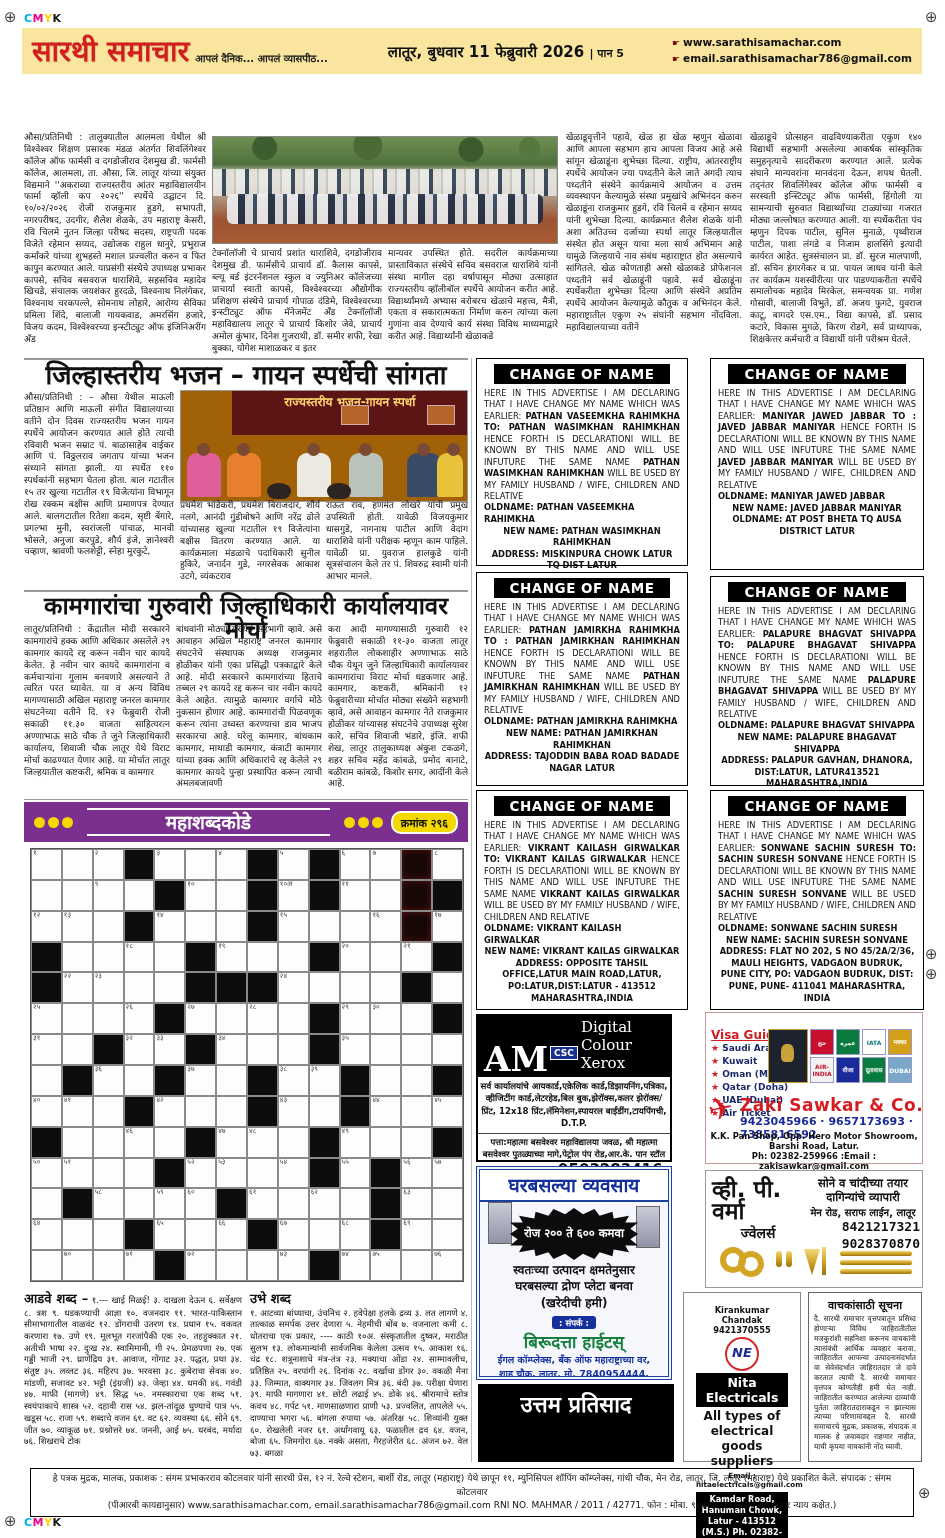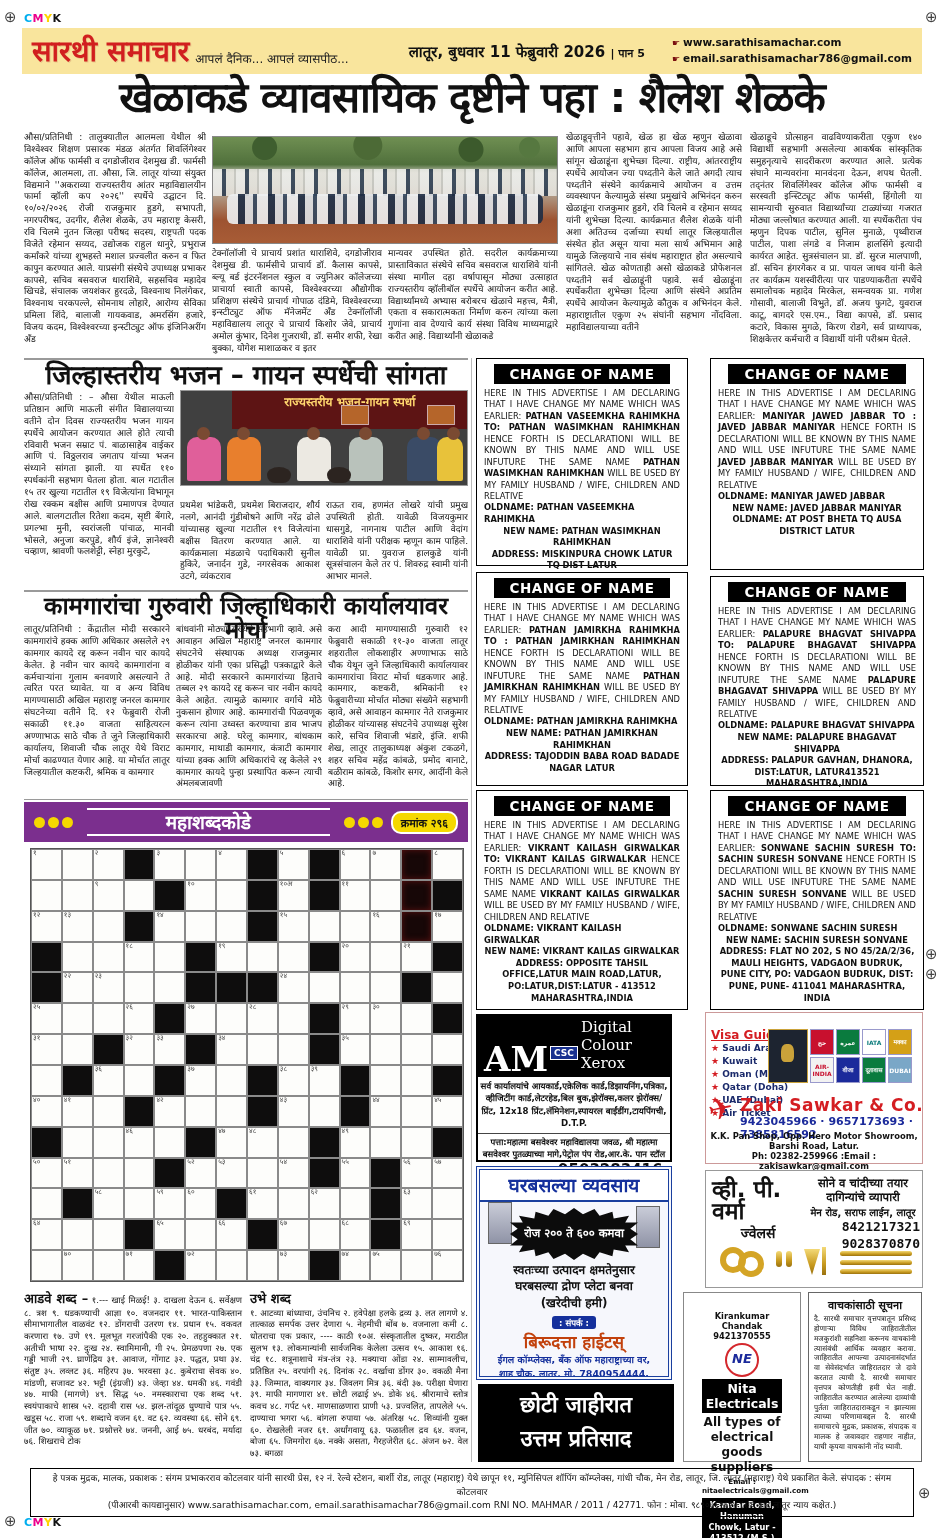--- a/index.html
+++ b/index.html
@@ -6,21 +6,21 @@
   .page{position:relative;width:945px;height:1538px;background:#fff;overflow:hidden;
         font-family:"DejaVu Sans",sans-serif;color:#111;}
   .abs{position:absolute;}
   .crop{position:absolute;font-size:15px;color:#444;}
   .cmyk{position:absolute;font-size:11px;font-weight:bold;letter-spacing:.5px;}
   .cmyk .c{color:#00aeef}.cmyk .m{color:#ec008c}.cmyk .y{color:#ffd400}.cmyk .k{color:#111}
 
   
   .masthead{left:22px;top:28px;width:900px;height:46px;background:#f9e59d;display:flex;align-items:center;padding:0 10px;box-sizing:border-box;}
   .brand{color:#d11f1f;font-size:29px;font-weight:800;line-height:1;white-space:nowrap;text-shadow:1px 1px 0 #8a0f0f22;}
-  .tagline{font-size:12px;font-weight:normal;color:#222;margin:14px 0 0 6px;white-space:nowrap;}
+  .tagline{font-size:10px;font-weight:bold;color:#222;margin:14px 0 0 6px;white-space:nowrap;}
   .dateline{font-size:15px;font-weight:800;color:#111;margin-left:60px;white-space:nowrap;}
   .pageno{font-size:11px;font-weight:bold;}
   .mast-contacts{margin-left:auto;font-size:10.5px;font-weight:bold;line-height:1.5;text-align:left;}
   .hand{color:#7a1010;margin-right:3px;font-size:9px;}
 
   .headline1{left:12px;top:76px;width:920px;text-align:center;font-size:42px;font-weight:800;line-height:1.05;letter-spacing:-1px;}
 
   .bodytxt{font-size:9px;line-height:1.32;text-align:justify;overflow:hidden;}
 
   
@@ -37,21 +37,21 @@
   .row-sit{position:absolute;left:4%;top:54%;width:92%;height:28%;
     background:repeating-linear-gradient(90deg,#eef0f2 0 11px,#1d2c44 11px 18px,#dfe2e6 18px 26px,#33465e 26px 30px);border-radius:6px;opacity:.9;}
 
   .hrule{position:absolute;border-top:2px solid #9a9a9a;}
   .vrule{position:absolute;border-left:1px solid #bbb;}
 
   .headline2{left:24px;top:362px;width:444px;text-align:center;font-size:26px;font-weight:800;line-height:1;}
   .headline3{left:24px;top:594px;width:444px;text-align:center;font-size:24px;font-weight:800;line-height:1;}
 
   
-  .bhajan-photo{left:180px;top:390px;width:288px;height:96px;border:1px solid #999;box-sizing:border-box;background:#404040;overflow:hidden;}
+  .bhajan-photo{left:180px;top:390px;width:288px;height:112px;border:1px solid #999;box-sizing:border-box;background:#a16207;overflow:hidden;}
   .bhajan-banner{position:absolute;left:18%;top:0;width:82%;height:40%;background:#5d1414;color:#ffd76e;
     font-size:12px;font-weight:800;text-align:center;line-height:1.1;padding-top:5px;box-sizing:border-box;}
   .bh-poster{position:absolute;width:26px;height:18px;background:#b5652a;border:1px solid #caa;}
   .bh-person{position:absolute;bottom:4px;width:34px;height:44px;border-radius:10px 10px 2px 2px;}
   .bh-head{position:absolute;top:-10px;left:10px;width:13px;height:13px;border-radius:50%;background:#7a4a32;}
   .bh-tabla{position:absolute;bottom:2px;width:24px;height:16px;border-radius:50% 50% 8px 8px;background:#2c2420;}
 
   
   .xw-banner{left:24px;top:802px;width:444px;height:40px;background:#7b2f8e;display:flex;align-items:center;padding:0 10px;box-sizing:border-box;}
   .xw-dots{display:flex;gap:3px;align-items:center;}
@@ -90,21 +90,21 @@
 
   
   .ghar-ad{left:476px;top:1166px;width:196px;height:214px;border:4px double #1a3f9e;box-sizing:border-box;background:#f6f7fc;text-align:center;overflow:hidden;}
   .ghar-title{color:#15309c;font-size:19px;font-weight:800;border-bottom:2px solid #1a3f9e;padding:2px 0;background:#fff;}
   .burst{margin:6px auto 2px;width:128px;height:52px;background:#0c0c0c;color:#fff;font-size:11.5px;font-weight:800;
     display:flex;align-items:center;justify-content:center;line-height:1.2;
     clip-path:polygon(50% 0,57% 12%,66% 2%,70% 15%,80% 7%,81% 20%,93% 15%,90% 28%,100% 28%,94% 40%,100% 50%,94% 60%,100% 72%,90% 72%,93% 85%,81% 80%,80% 93%,70% 85%,66% 98%,57% 88%,50% 100%,43% 88%,34% 98%,30% 85%,20% 93%,19% 80%,7% 85%,10% 72%,0 72%,6% 60%,0 50%,6% 40%,0 28%,10% 28%,7% 15%,19% 20%,20% 7%,30% 15%,34% 2%,43% 12%);}
   .ghar-line{font-size:12px;font-weight:800;line-height:1.35;}
   .ghar-note{font-size:12px;font-weight:800;}
   .sampark{display:inline-block;background:#15309c;color:#fff;font-size:8.5px;font-weight:800;padding:1px 7px;border-radius:3px;margin:3px 0 1px;}
-  .ghar-co{color:#c2410c;font-size:17px;font-weight:800;}
+  .ghar-co{color:#15803d;font-size:17px;font-weight:800;}
   .ghar-addr{color:#15309c;font-size:9.5px;font-weight:800;line-height:1.4;}
   .machine{position:absolute;width:22px;height:40px;background:linear-gradient(#c9ccd8,#8f93a6);border:1px solid #666;}
 
   
   .chhoti{left:478px;top:1384px;width:196px;height:78px;background:#000;color:#fff;text-align:center;
     font-size:22px;font-weight:800;line-height:1.55;padding-top:4px;box-sizing:border-box;}
 
   
   .zaki{left:705px;top:1012px;width:218px;height:152px;border:1px solid #c99;box-sizing:border-box;background:#fff;padding:15px 5px;}
   .visa-title{color:#d41d22;font-size:12px;font-weight:800;text-decoration:underline;}
@@ -126,21 +126,21 @@
   .varma-sub{font-size:14px;font-weight:800;text-align:center;}
   .varma-desc{font-size:11.5px;font-weight:800;text-align:center;line-height:1.25;}
   .varma-addr{font-size:10px;font-weight:bold;text-align:center;}
   .varma-phone{font-family:"DejaVu Sans Mono",monospace;font-size:13px;font-weight:800;text-align:right;line-height:1.3;}
   .gold{background:linear-gradient(#f3d977,#c89a1e 60%,#9a7210);}
   .bangle{position:absolute;width:26px;height:26px;border-radius:50%;border:6px solid #d4a425;box-sizing:border-box;}
   .brace{position:absolute;width:72px;height:5px;border-radius:3px;}
   .neck{position:absolute;width:16px;height:26px;clip-path:polygon(50% 100%,0 0,100% 0);}
 
   
-  .nita{left:683px;top:1292px;width:118px;height:170px;border:1px solid #888;box-sizing:border-box;background:#fff;text-align:center;padding:18px;}
+  .nita{left:683px;top:1292px;width:118px;height:170px;border:1px solid #888;box-sizing:border-box;background:#fff;text-align:center;padding:12px;}
   .nita-person{font-size:8.3px;font-weight:800;}
   .ne-logo{margin:2px auto;width:30px;height:30px;border:2px solid #d4282d;border-radius:50%;color:#1b2a9b;
     font-size:13px;font-weight:800;font-style:italic;line-height:28px;}
   .nita-name{background:#000;color:#fff;font-size:12.5px;font-weight:800;padding:2px 0;margin:2px 0;}
   .nita-desc{font-size:12px;font-weight:bold;line-height:1.25;}
   .nita-email{font-size:7.2px;font-weight:bold;margin:2px 0;}
   .nita-addr{background:#000;color:#fff;font-size:8.2px;font-weight:bold;line-height:1.35;padding:2px;margin-top:3px;}
 
   
   .suchana{left:808px;top:1292px;width:114px;height:170px;border:1px solid #666;box-sizing:border-box;background:#fff;padding:4px 5px;}
@@ -164,21 +164,20 @@
   <div class="abs masthead">
     <span class="brand">सारथी समाचार</span>
     <span class="tagline">आपलं दैनिक... आपलं व्यासपीठ...</span>
     <span class="dateline"><span>लातूर, बुधवार 11 फेब्रुवारी 2026</span> <span class="pageno">| पान 5</span></span>
     <span class="mast-contacts">
       <span><span class="hand">☛</span><span>www.sarathisamachar.com</span></span><br>
       <span><span class="hand">☛</span><span>email.sarathisamachar786@gmail.com</span></span>
     </span>
   </div>
 
-  <div class="abs headline1">खेळाकडे व्यावसायिक दृष्टीने पहा : शैलेश शेळके</div>
   <div class="abs bodytxt" style="left:24px;top:132px;width:182px;height:224px;">औसा/प्रतिनिधी : तालुक्यातील आलमला येथील श्री विश्वेश्वर शिक्षण प्रसारक मंडळ अंतर्गत शिवलिंगेश्वर कॉलेज ऑफ फार्मसी व दगडोजीराव देशमुख डी. फार्मसी कॉलेज, आलमला, ता. औसा, जि. लातूर यांच्या संयुक्त विद्यमाने ''अकराव्या राज्यस्तरीय आंतर महाविद्यालयीन फार्मा व्हॉली कप २०२६'' स्पर्धेचे उद्घाटन दि. १०/०२/२०२६ रोजी राजकुमार हुडगे, सभापती, नगरपरीषद, उदगीर, शैलेश शेळके, उप महाराष्ट्र केसरी, रवि चिलमे नुतन जिल्हा परीषद सदस्य, राष्ट्रपती पदक विजेते रहेमान सय्यद, उद्योजक राहुल धानुरे, प्रभुराज कर्मांकरे यांच्या शुभहस्ते मशाल प्रज्वलीत करुन व फित कापुन करण्यात आले. याप्रसंगी संस्थेचे उपाध्यक्ष प्रभाकर कापसे, सचिव बसवराज धाराशिवे, सहसचिव महादेव खिचडे, संचालक जयशंकर हुरदळे, विश्वनाथ निलंगेकर, विश्वनाथ चरकपल्ले, सोमनाथ लोहारे, आरोग्य सेविका प्रमिला शिंदे, बालाजी गायकवाड, अमरसिंग हजारे, विजय कदम, विश्वेश्वरच्या इन्स्टीट्युट ऑफ इंजिनिअरींग अँड</div>
   <div class="abs lead-photo">
     <div class="row-stand"></div>
     <div class="row-sit"></div>
   </div>
   <div class="abs bodytxt" style="left:212px;top:248px;width:170px;height:108px;">टेक्नॉलॉजी चे प्राचार्य प्रशांत धाराशिवे, दगडोजीराव देशमुख डी. फार्मसीचे प्राचार्य डॉ. कैलास कापसे, ब्ल्यू बर्ड इंटरनॅशनल स्कुल व ज्युनिअर कॉलेजच्या प्राचार्या स्वाती कापसे, विश्वेश्वरच्या औद्योगीक प्रशिक्षण संस्थेचे प्राचार्य गोपाळ दंडिमे, विश्वेश्वरच्या इन्स्टीट्युट ऑफ मॅनेजमेंट अँड टेक्नॉलॉजी महाविद्यालय लातूर चे प्राचार्य किशोर जेवे, प्राचार्य अमोल कुंभार, दिनेश गुजराथी, डॉ. समीर शफी, रेखा बुक्का, योगेश माशाळकर व इतर</div>
   <div class="abs bodytxt" style="left:388px;top:248px;width:170px;height:108px;">मान्यवर उपस्थित होते. सदरील कार्यक्रमाच्या प्रास्ताविकात संस्थेचे सचिव बसवराज धाराशिवे यांनी संस्था मागील दहा वर्षापासून मोठ्या उत्साहात राज्यस्तरीय व्हॉलीबॉल स्पर्धेचे आयोजन करीत आहे. विद्यार्थ्यांमध्ये अभ्यास बरोबरच खेळाचे महत्त्व, मैत्री, एकता व सकारात्मकता निर्माण करुन त्यांच्या कला गुणांना वाव देण्याचे कार्य संस्था विविध माध्यमाद्वारे करीत आहे. विद्यार्थ्यांनी खेळाकडे</div>
   <div class="abs bodytxt" style="left:566px;top:132px;width:176px;height:224px;">खेळाडूवृत्तीने पहावे, खेळ हा खेळ म्हणुन खेळावा आणि आपला सहभाग हाच आपला विजय आहे असे सांगून खेळाडूंना शुभेच्छा दिल्या. राष्ट्रीय, आंतरराष्ट्रीय स्पर्धेचे आयोजन ज्या पध्दतीने केले जाते अगदी त्याच पध्दतीने संस्थेने कार्यक्रमाचे आयोजन व उत्तम व्यवस्थापन केल्यामुळे संस्था प्रमुखांचे अभिनंदन करुन खेळाडूंना राजकुमार हुडगे, रवि चिलमे व रहेमान सय्यद यांनी शुभेच्छा दिल्या. कार्यक्रमात शैलेश शेळके यांनी अशा अतिउच्च दर्जाच्या स्पर्धा लातूर जिल्हयातील संस्थेत होत असून याचा मला सार्थ अभिमान आहे यामुळे जिल्हयाचे नाव संबंध महाराष्ट्रात होत असल्याचे सांगितले. खेळ कोणताही असो खेळाकडे प्रोफेशनल पध्दतीने सर्व खेळाडूंनी पहावे. सर्व खेळाडूंना स्पर्धेकरीता शुभेच्छा दिल्या आणि संस्थेने अप्रतिम स्पर्धेचे आयोजन केल्यामुळे कौतुक व अभिनंदन केले. महाराष्ट्रातील एकुण २५ संघांनी सहभाग नोंदविला. महाविद्यालयाच्या वतीने</div>
   <div class="abs bodytxt" style="left:750px;top:132px;width:172px;height:224px;">खेळाडूचे प्रोत्साहन वाढविण्याकरीता एकुण १४० विद्यार्थी सहभागी असलेल्या आकर्षक सांस्कृतिक समुहनृत्याचे सादरीकरण करण्यात आले. प्रत्येक संघाने मान्यवरांना मानवंदना देऊन, शपथ घेतली. तद्नंतर शिवलिंगेश्वर कॉलेज ऑफ फार्मसी व सरस्वती इन्स्टिट्यूट ऑफ फार्मसी, हिंगोली या सामन्याची सुरुवात विद्यार्थ्यांच्या टाळ्यांच्या गजरात मोठ्या जल्लोषात करण्यात आली. या स्पर्धेकरीता पंच म्हणुन दिपक पाटील, सुनिल मुनाळे, पृथ्वीराज पाटील, पाशा लंगडे व निजाम हालसिंगे इत्यादी कार्यरत आहेत. सुत्रसंचालन प्रा. डॉ. सुरज मालपाणी, डॉ. सचिन हंगरगेकर व प्रा. पायल जाधव यांनी केले तर कार्यक्रम यशस्वीरीत्या पार पाडण्याकरीता स्पर्धेचे समालोचक महादेव मिरकेल, समन्वयक प्रा. गणेश गोसावी, बालाजी विभुते, डॉ. अजय फुगटे, युवराज काटू, बागदरे एस.एम., विद्या कापसे, डॉ. प्रसाद कटारे, विकास मुगळे, किरण रोडगे, सर्व प्राध्यापक, शिक्षकेत्तर कर्मचारी व विद्यार्थी यांनी परीश्रम घेतले.</div>
 
@@ -667,21 +666,20 @@
     <div class="ghar-note">(खरेदीची हमी)</div>
     <div><span class="sampark">: संपर्क :</span></div>
     <div class="ghar-co">बिरूदत्ता हाईटस्</div>
     <div class="ghar-addr">ईगल कॉम्प्लेक्स, बँक ऑफ महाराष्ट्राच्या वर,</div>
     <div class="ghar-addr">शाहू चौक, लातूर. मो. 7840954444,</div>
     <div class="ghar-addr">उस्मानाबाद – 7840924444</div>
 
   </div>
 
   <div class="abs chhoti">
-    <div>छोटी जाहीरात</div>
     <div>उत्तम प्रतिसाद</div>
   </div>
 
   <div class="abs zaki">
     <div class="visa-title">Visa Guidance</div>
     <div class="visa-items">
         <div><span class="star">★ </span>Saudi Arabia</div>
         <div><span class="star">★ </span>Kuwait</div>
         <div><span class="star">★ </span>Oman (Muscat)</div>
         <div><span class="star">★ </span>Qatar (Doha)</div>

